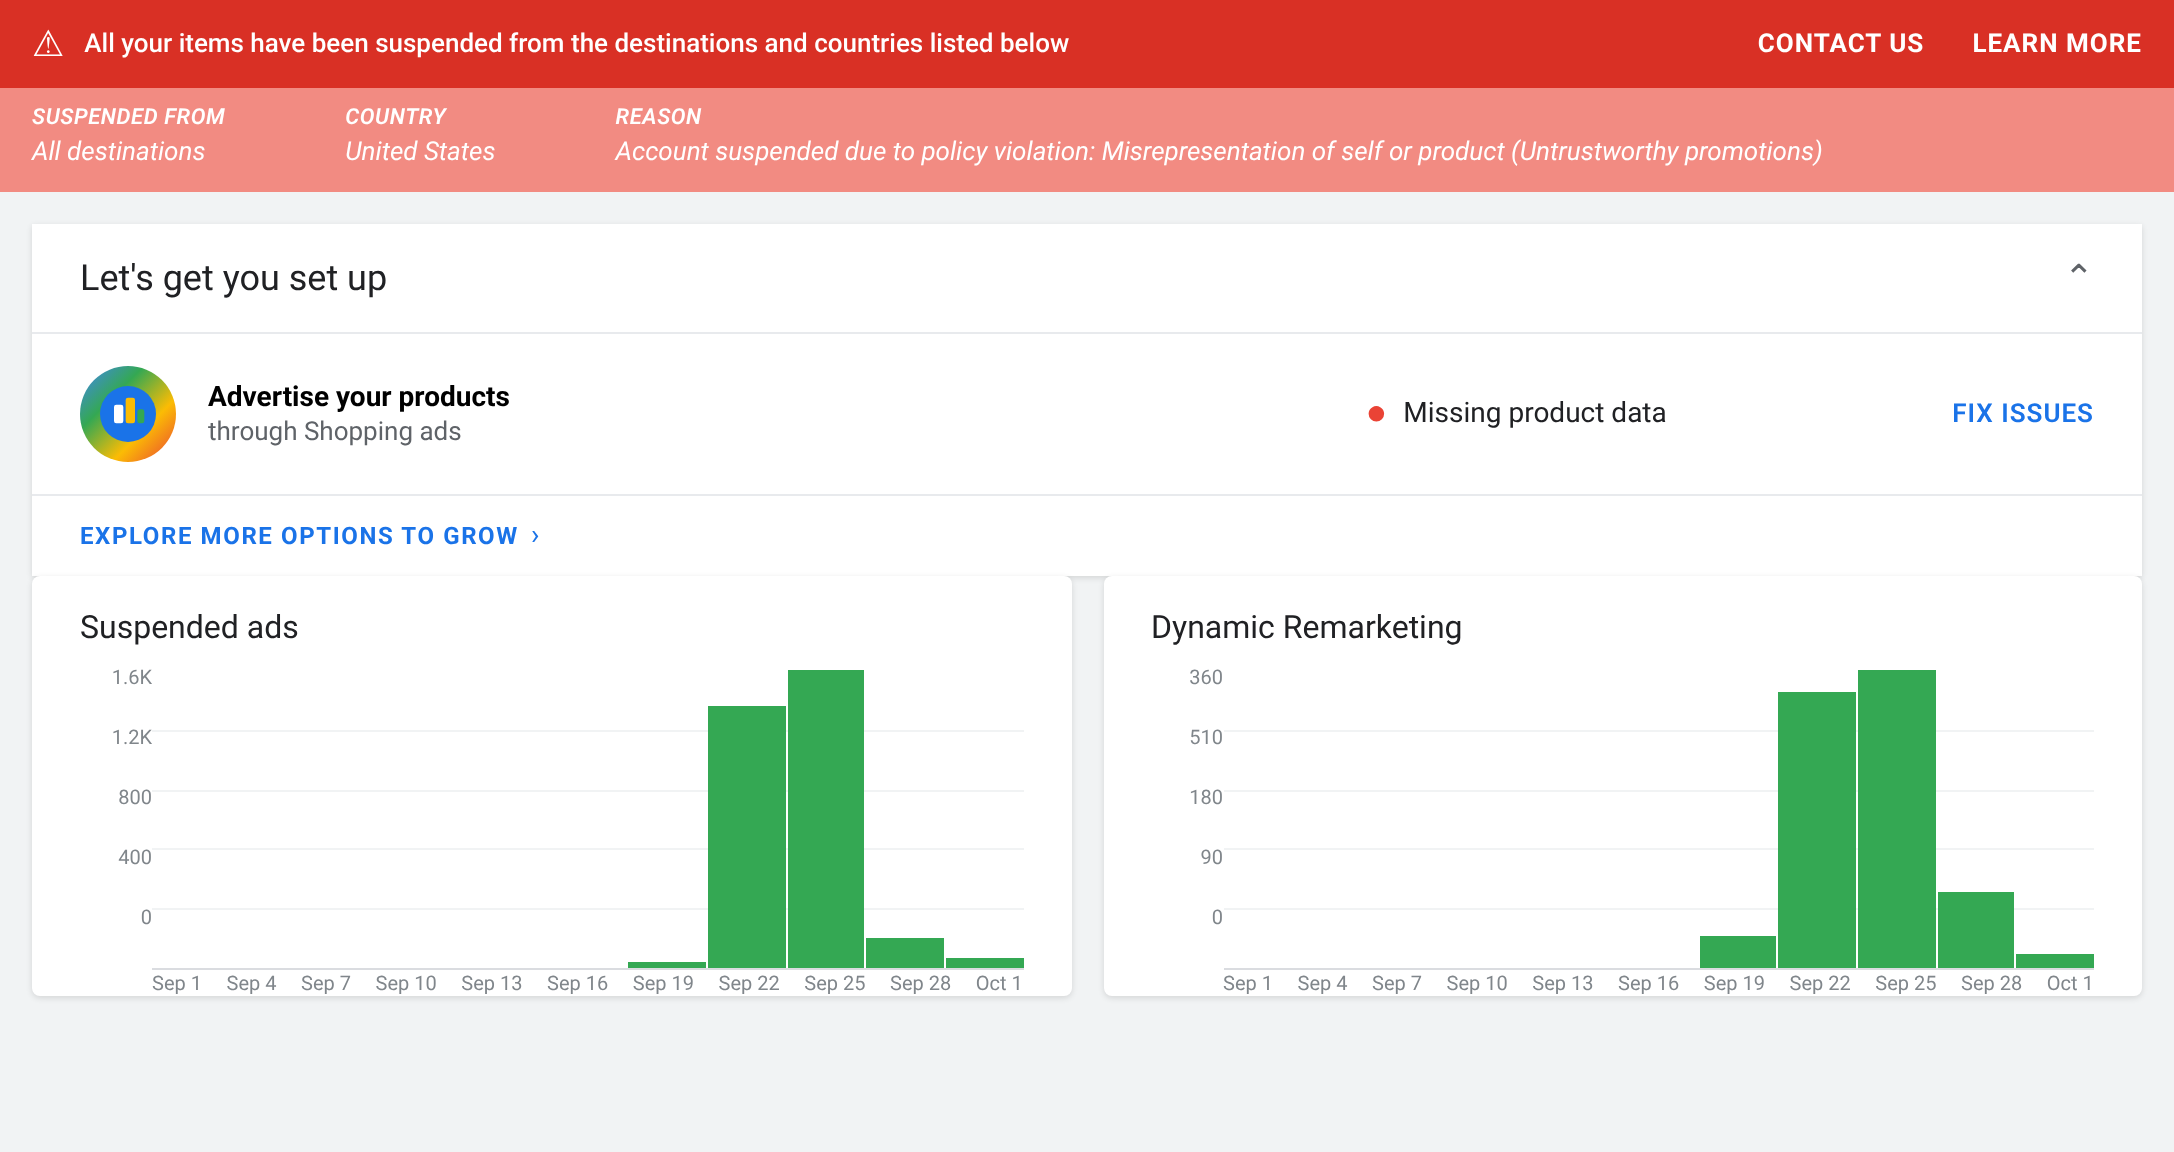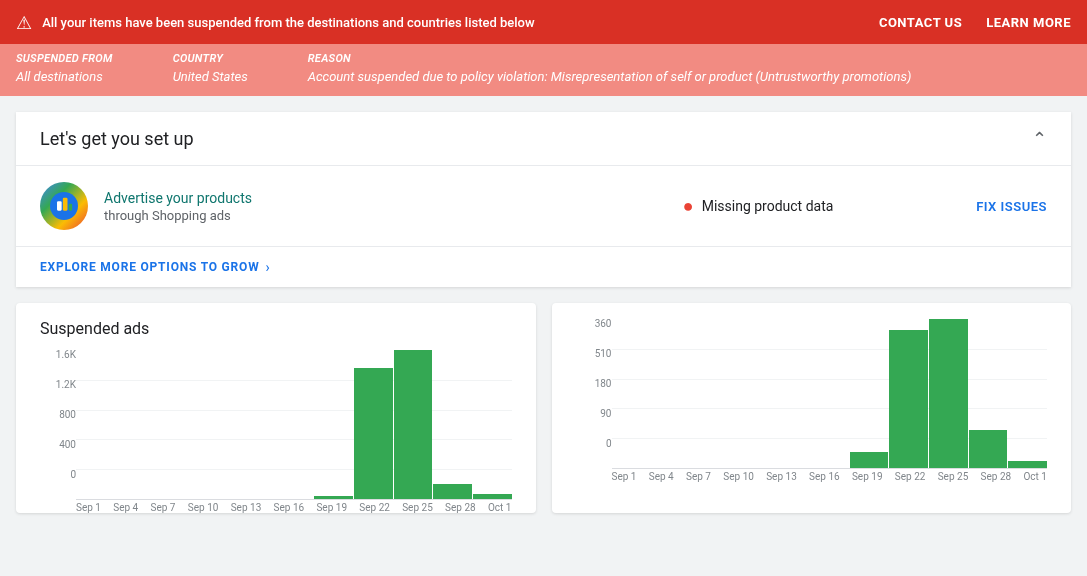--- a/index.html
+++ b/index.html
@@ -67,21 +67,20 @@
     
     .main {
       padding: 16px 16px;
     }
 
     
     .card {
       background: white;
       border-radius: 0;
       box-shadow: 0 1px 3px rgba(0,0,0,0.12);
-      margin-bottom: 16px;
       overflow: hidden;
     }
 
     
     .setup-header {
       display: flex;
       align-items: center;
       justify-content: space-between;
       padding: 16px 24px;
       border-bottom: 1px solid #e8eaed;
@@ -119,22 +118,22 @@
     .setup-icon svg {
       width: 28px;
       height: 28px;
     }
     .setup-text {
       flex: 1;
     }
     .setup-text strong {
       display: block;
       font-size: 14px;
-      font-weight: 400;
-      color: #0f766e;
+      font-weight: 700;
+      color: #000000;
       margin-bottom: 2px;
     }
     .setup-text span {
       font-size: 13px;
       color: #5f6368;
     }
     .setup-status {
       display: flex;
       align-items: center;
       gap: 8px;
@@ -413,20 +412,21 @@
             <div class="x-label">Sep 19</div>
             <div class="x-label">Sep 22</div>
             <div class="x-label">Sep 25</div>
             <div class="x-label">Sep 28</div>
             <div class="x-label">Oct 1</div>
           </div>
       </div>
     </div>
 
     <div class="chart-card">
+      <div class="chart-title">Dynamic Remarketing</div>
       <div class="chart-container">
         <div class="chart-y-axis" id="dynamic-y-axis">
             <div class="y-label">0</div>
             <div class="y-label">90</div>
             <div class="y-label">180</div>
             <div class="y-label">510</div>
             <div class="y-label">360</div>
           </div>
         <div class="chart-area">
           <div class="chart-grid">

